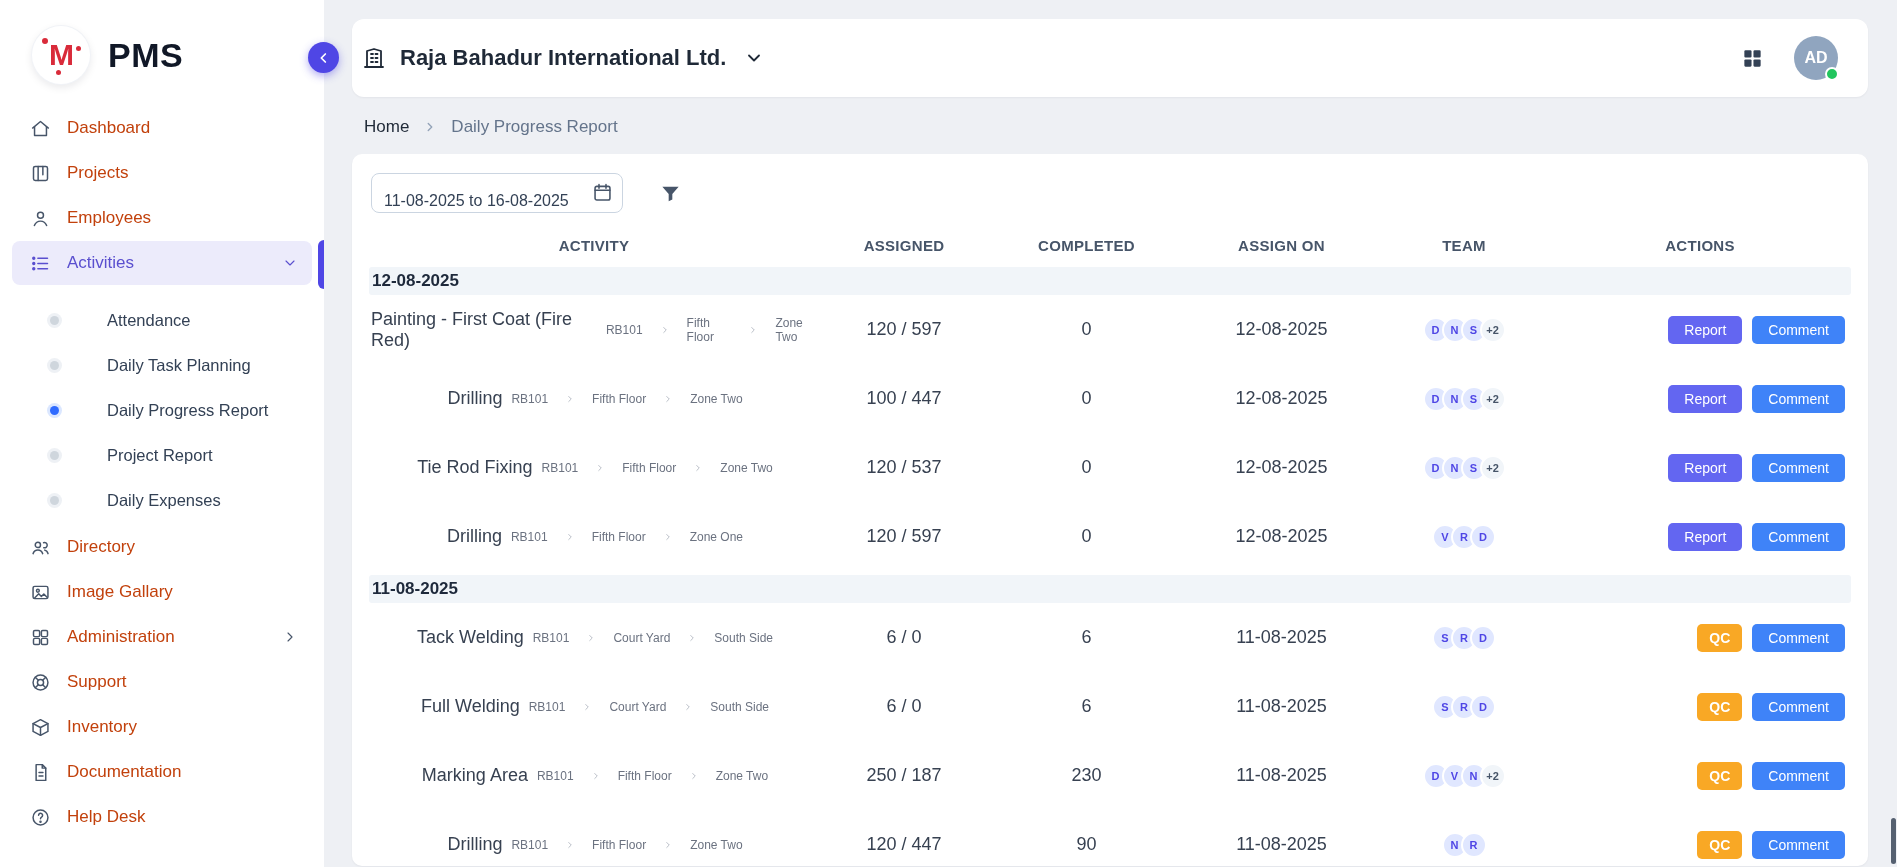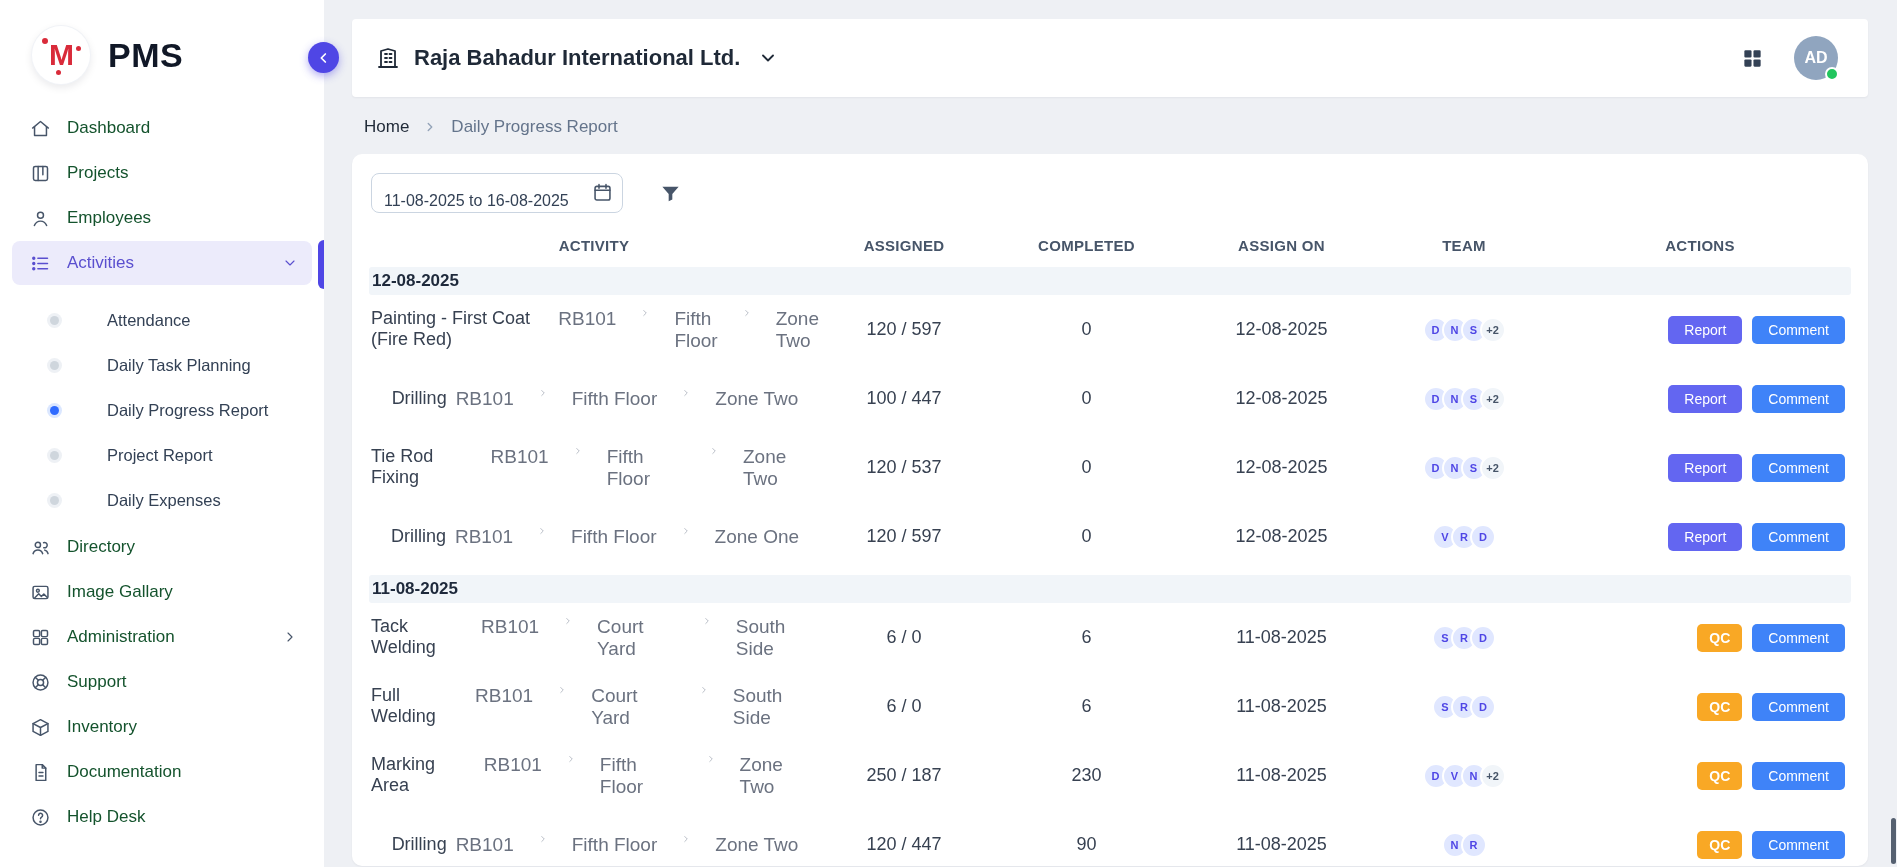--- a/index.html
+++ b/index.html
@@ -20,41 +20,41 @@
   .logo-circle .d3 { left:24px; bottom:9px; width:5px; height:5px; }
   .logo-text { font-size:34px; font-weight:800; color:#111827; letter-spacing:.5px; }
 
   .collapse-btn { position:absolute; top:42px; right:-15px; width:31px; height:31px; border-radius:50%;
                   background:#4f46e5; color:#fff; display:flex; align-items:center; justify-content:center;
                   box-shadow:0 3px 8px rgba(79,70,229,.45); cursor:pointer; z-index:6; }
   .collapse-btn svg { width:16px; height:16px; }
 
   .nav { padding:6px 12px 0 12px; }
   .nav-item { height:44px; display:flex; align-items:center; gap:16px; padding:0 14px 0 18px;
-              border-radius:8px; cursor:pointer; color:#14532d; margin-bottom:1px; }
+              border-radius:8px; cursor:pointer; color:#c2410c; margin-bottom:1px; }
   .nav-icon { width:21px; height:21px; display:flex; color:#475569; flex:none; }
   .nav-label { font-size:17px; }
   .nav-chevron { margin-left:auto; width:16px; height:16px; display:flex; color:#475569; }
   .nav-item.active { background:#ecebfb; color:#5a4fcf; }
   .nav-item.active .nav-icon, .nav-item.active .nav-chevron { color:#5a4fcf; }
   .nav-item.active .nav-label { font-weight:500; }
 
   .sub-list { padding:12px 0 2px 0; }
   .sub-item { height:45px; display:flex; align-items:center; padding-left:38px; cursor:pointer; }
   .bullet { width:9px; height:9px; border-radius:50%; background:#cfd6dd; box-shadow:0 0 0 3px #eef1f5; margin-right:48px; flex:none; }
   .sub-item.active .bullet { background:#2f6bff; box-shadow:0 0 0 3px #dbe7ff; }
   .sub-label { font-size:16.5px; color:#334155; }
 
   .active-bar { position:absolute; right:0; top:240px; width:6px; height:49px; background:#4f46e5; border-radius:6px 0 0 6px; }
 
   
   .main { position:absolute; left:324px; top:0; right:0; bottom:0; padding:19px 29px 0 28px; }
 
-  .topbar { height:78px; background:#fff; border-radius:4px; display:flex; align-items:center;
-            padding:0 30px 0 24px; box-shadow:0 1px 2px rgba(16,24,40,.05); }
+  .topbar { height:78px; background:#fff; border-radius:12px; display:flex; align-items:center;
+            padding:0 30px 0 10px; box-shadow:0 1px 2px rgba(16,24,40,.05); }
   .company { display:flex; align-items:center; gap:14px; cursor:pointer; }
   .icon24 { width:24px; height:24px; display:flex; color:#1f2937; }
   .company-name { font-size:22px; font-weight:700; color:#1f2937; }
   .chev { width:20px; height:20px; display:flex; color:#1f2937; margin-left:4px; }
   .topbar-right { margin-left:auto; display:flex; align-items:center; gap:30px; }
   .gridbtn { width:23px; height:23px; display:flex; color:#334155; cursor:pointer; }
   .avatar { position:relative; width:44px; height:44px; border-radius:50%; background:#90a5bf; color:#fff;
             font-size:16px; font-weight:700; display:flex; align-items:center; justify-content:center; cursor:pointer; }
   .presence { position:absolute; right:-1px; bottom:-1px; width:14px; height:14px; border-radius:50%;
               background:#22c55e; border:2.5px solid #fff; }
@@ -76,21 +76,21 @@
   .table { margin-top:14px; }
   .thead, .row { display:grid; grid-template-columns:450px 170px 195px 195px 170px 1fr; align-items:center; }
   .thead { height:36px; }
   .th { text-align:center; font-size:15px; font-weight:700; color:#475569; letter-spacing:.3px; }
   .group-band { height:28px; background:#f1f5f9; display:flex; align-items:center; padding:0 10px 0 3px;
                 border-radius:3px; margin-top:4px; }
   .group-date { font-size:17px; font-weight:700; color:#1e293b; }
   .row { height:69px; }
   .activity-cell { display:flex; flex-direction:row; justify-content:center; gap:9px; padding-left:2px; }
   .activity-title { font-size:18px; color:#374151; }
-  .path { display:flex; align-items:flex-start; gap:24px; font-size:19px; color:#6b7280; }
+  .path { display:flex; align-items:center; gap:17px; font-size:12px; color:#6b7280; }
   .p-sep { width:10px; height:10px; display:flex; color:#9ca3af; }
   .num { text-align:center; font-size:18px; color:#374151; }
   .team-cell { display:flex; justify-content:center; }
   .avatars { display:flex; }
   .t-avatar { width:26px; height:26px; border-radius:50%; background:#e0e7ff; color:#4f46e5; font-size:11px;
               font-weight:700; display:flex; align-items:center; justify-content:center; border:2px solid #fff;
               margin-left:-7px; }
   .t-avatar:first-child { margin-left:0; }
   .t-more { background:#f1f5f9; color:#475569; }
   .actions-cell { display:flex; justify-content:flex-end; align-items:center; gap:10px; padding-right:6px; }

